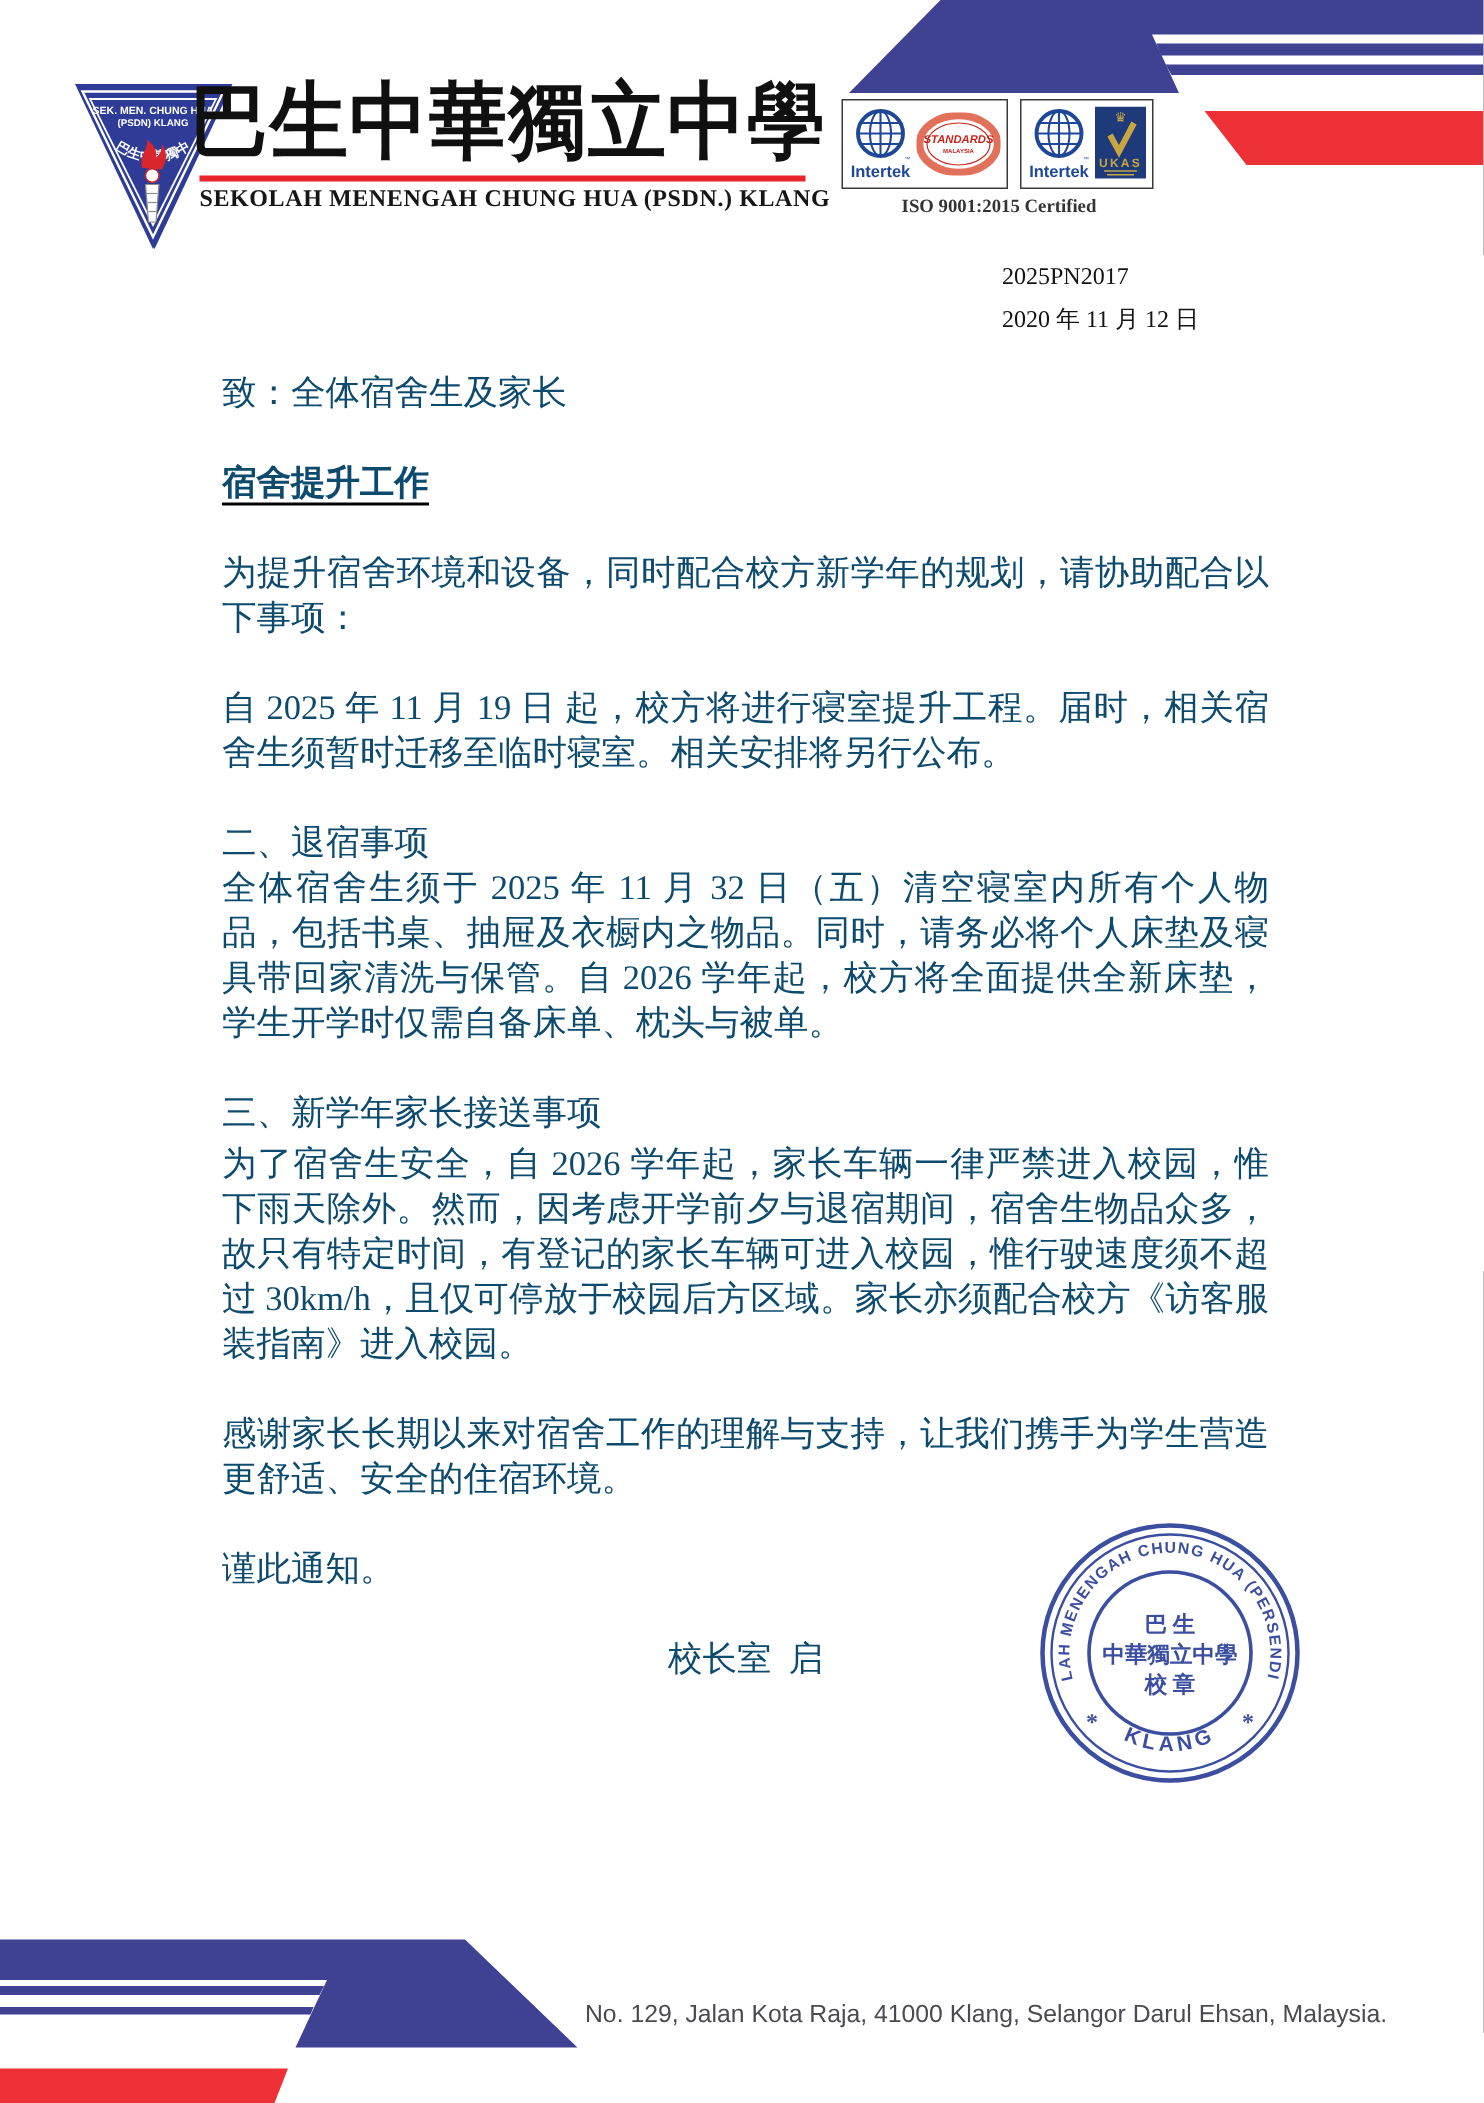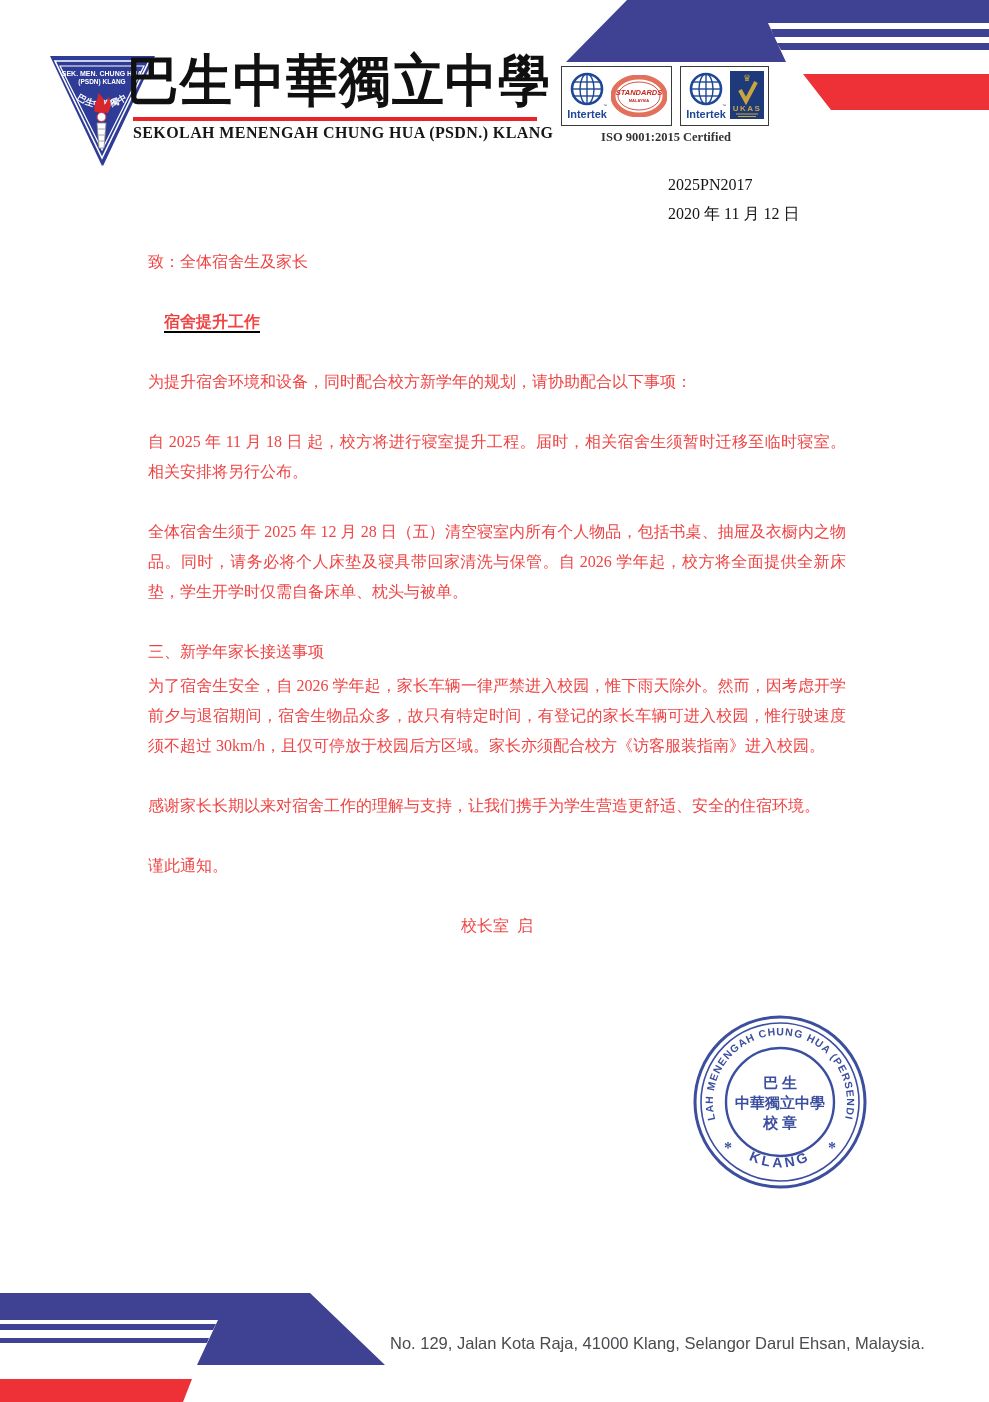--- a/index.html
+++ b/index.html
@@ -22,24 +22,24 @@
   .cert-wrap{position:absolute;left:561px;top:66px;width:210px;}
   .cert-boxes{display:flex;gap:8px;}
   .cert-box{border:1.3px solid #3a3a3a;background:#fff;height:58px;display:flex;
             align-items:center;justify-content:center;gap:3px;padding:0 4px;}
   .iso-text{margin-top:4px;text-align:center;font-family:Liberation Serif, serif;
             font-weight:bold;font-size:12.5px;color:#333;}
   
   .ref-block{position:absolute;left:668px;top:170px;font-size:16px;line-height:29px;}
   
   .letter-body{position:absolute;left:148px;top:247px;width:698px;
-               font-size:16px;line-height:30px;color:#ef4444;}
+               font-size:23px;line-height:30px;color:#0c4a6e;}
   .letter-body p{margin:0 0 30px 0;}
   .para{text-align:justify;}
-  .subject span{font-weight:bold;border-bottom:2px solid #000;padding-bottom:1px;margin-left:16px;}
+  .subject span{font-weight:bold;border-bottom:2px solid #000;padding-bottom:1px;}
   .sig{margin-top:90px;white-space:pre;text-align:center;}
   .nowrap{white-space:pre;}
   
   .stamp{position:absolute;left:690px;top:1012px;opacity:0.92;}
   
   .footer-text{position:absolute;left:390px;top:1286px;
                font-family:"Liberation Sans",sans-serif;font-size:16.5px;
                line-height:23px;color:#4a4b50;white-space:pre;}
 </style>
 </head>
@@ -132,25 +132,26 @@
     <div>2025PN2017</div>
     <div>2020 年 11 月 12 日</div>
   </div>
 
   <div class="letter-body">
     <p class="nowrap">致：全体宿舍生及家长</p>
     <p class="subject"><span>宿舍提升工作</span></p>
     <p class="para">为提升宿舍环境和设备，同时配合校方新学年的规划，请协助配合以下事项：</p>
 
     <div>
-      <p class="para">自 2025 年 11 月 18 日 起，校方将进行寝室提升工程。届时，相关宿舍生须暂时迁移至临时寝室。相关安排将另行公布。</p>
+      <p class="para">自 2025 年 11 月 19 日 起，校方将进行寝室提升工程。届时，相关宿舍生须暂时迁移至临时寝室。相关安排将另行公布。</p>
     </div>
 
     <div>
-      <p class="para">全体宿舍生须于 2025 年 12 月 28 日（五）清空寝室内所有个人物品，包括书桌、抽屉及衣橱内之物品。同时，请务必将个人床垫及寝具带回家清洗与保管。自 2026 学年起，校方将全面提供全新床垫，学生开学时仅需自备床单、枕头与被单。</p>
+      <p style="margin-bottom:0;">二、退宿事项</p>
+      <p class="para">全体宿舍生须于 2025 年 11 月 32 日（五）清空寝室内所有个人物品，包括书桌、抽屉及衣橱内之物品。同时，请务必将个人床垫及寝具带回家清洗与保管。自 2026 学年起，校方将全面提供全新床垫，学生开学时仅需自备床单、枕头与被单。</p>
     </div>
 
     <div>
       <p style="margin-bottom:4px;">三、新学年家长接送事项</p>
       <p class="para">为了宿舍生安全，自 2026 学年起，家长车辆一律严禁进入校园，惟下雨天除外。然而，因考虑开学前夕与退宿期间，宿舍生物品众多，故只有特定时间，有登记的家长车辆可进入校园，惟行驶速度须不超过 30km/h，且仅可停放于校园后方区域。家长亦须配合校方《访客服装指南》进入校园。</p>
     </div>
 
     <p class="para">感谢家长长期以来对宿舍工作的理解与支持，让我们携手为学生营造更舒适、安全的住宿环境。</p>
     <p>谨此通知。</p>
     <p class="sig">校长室  启</p>

